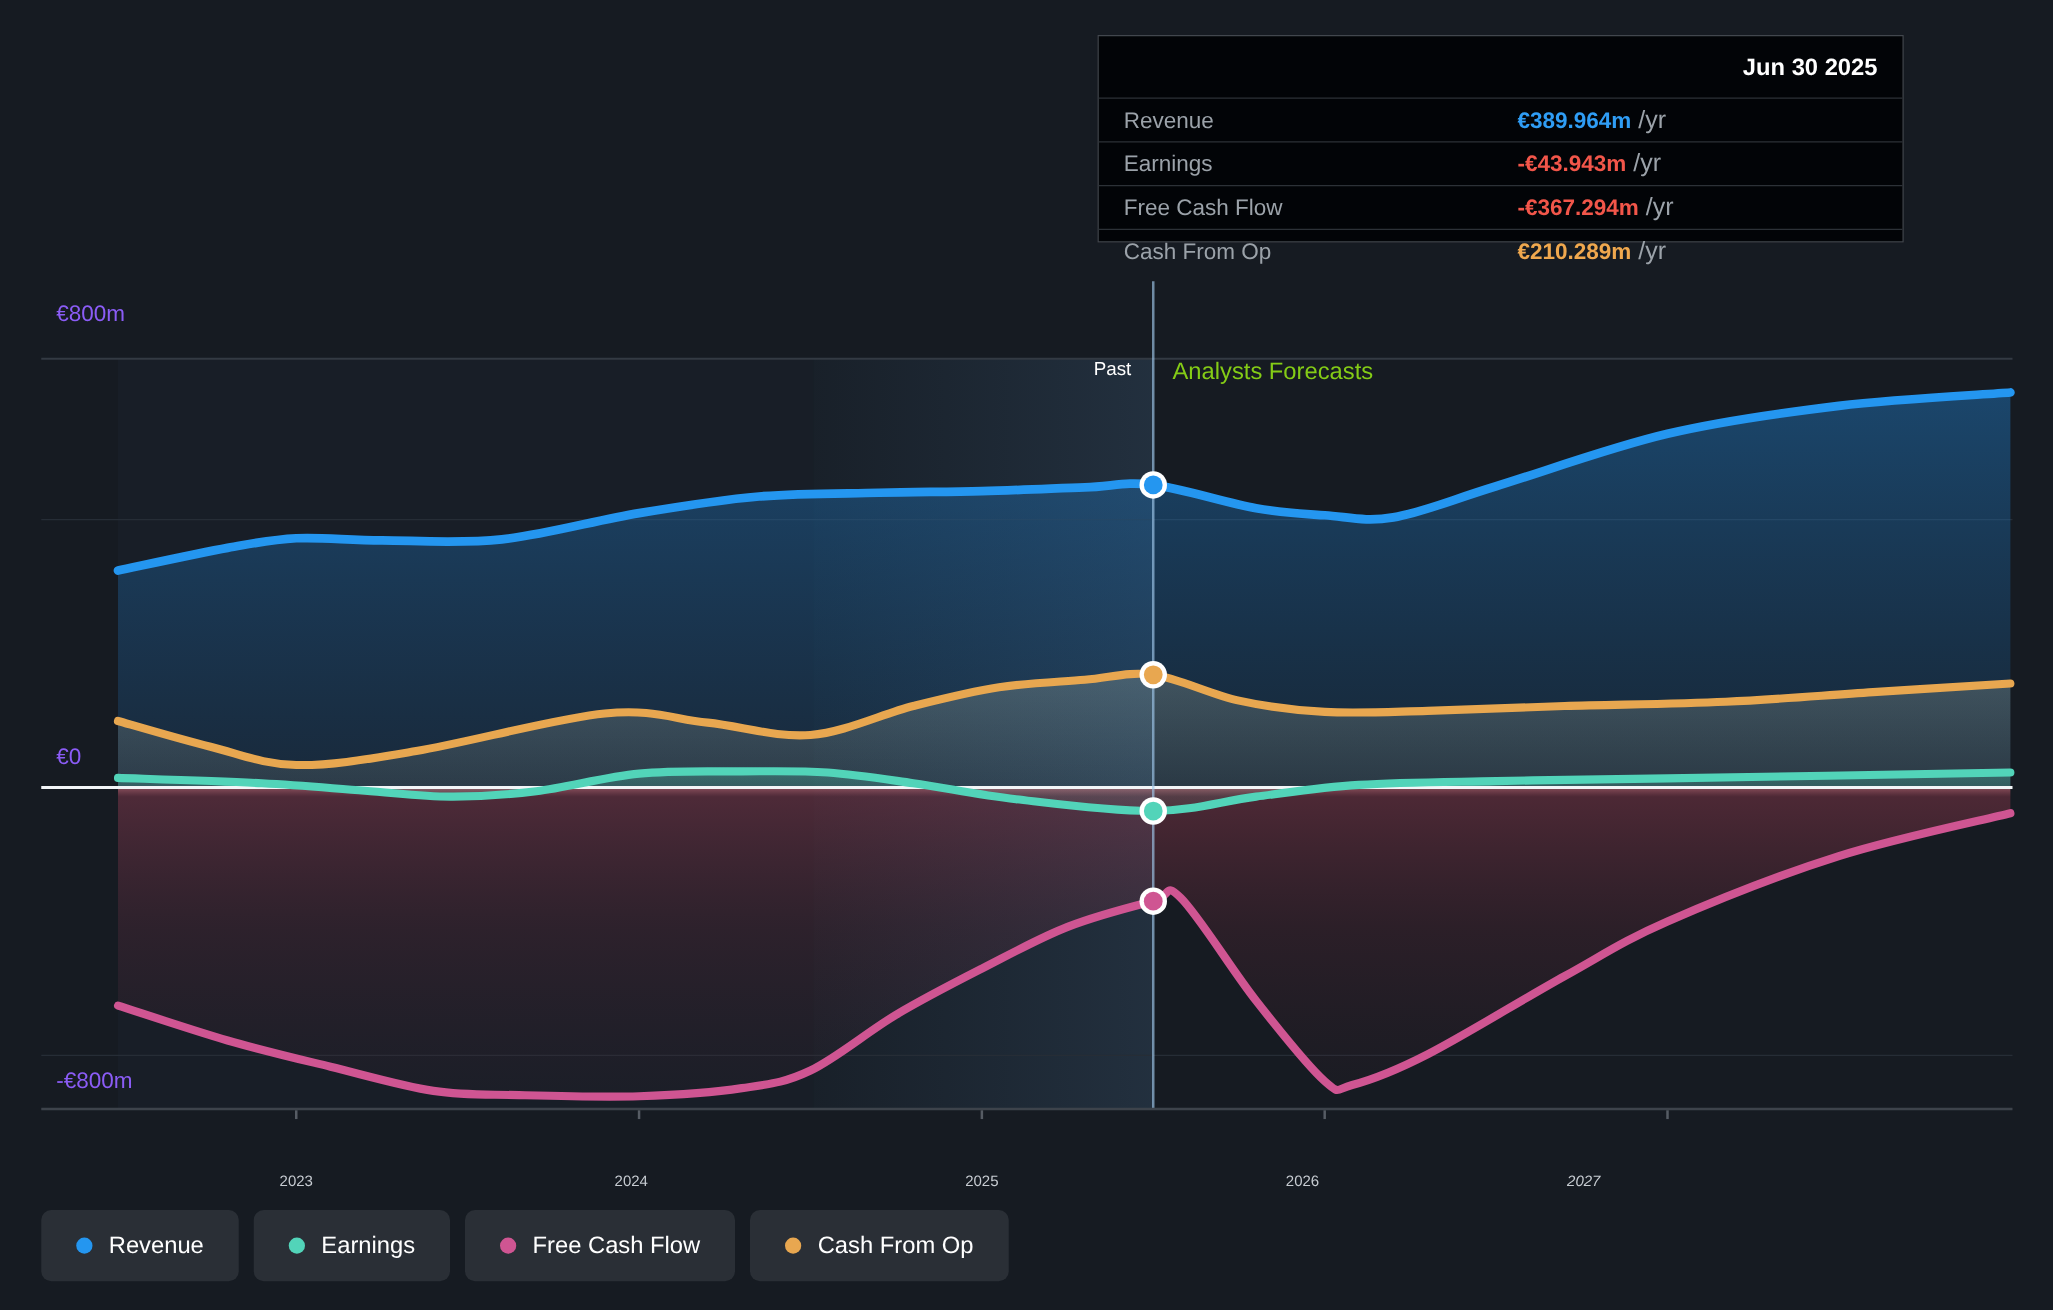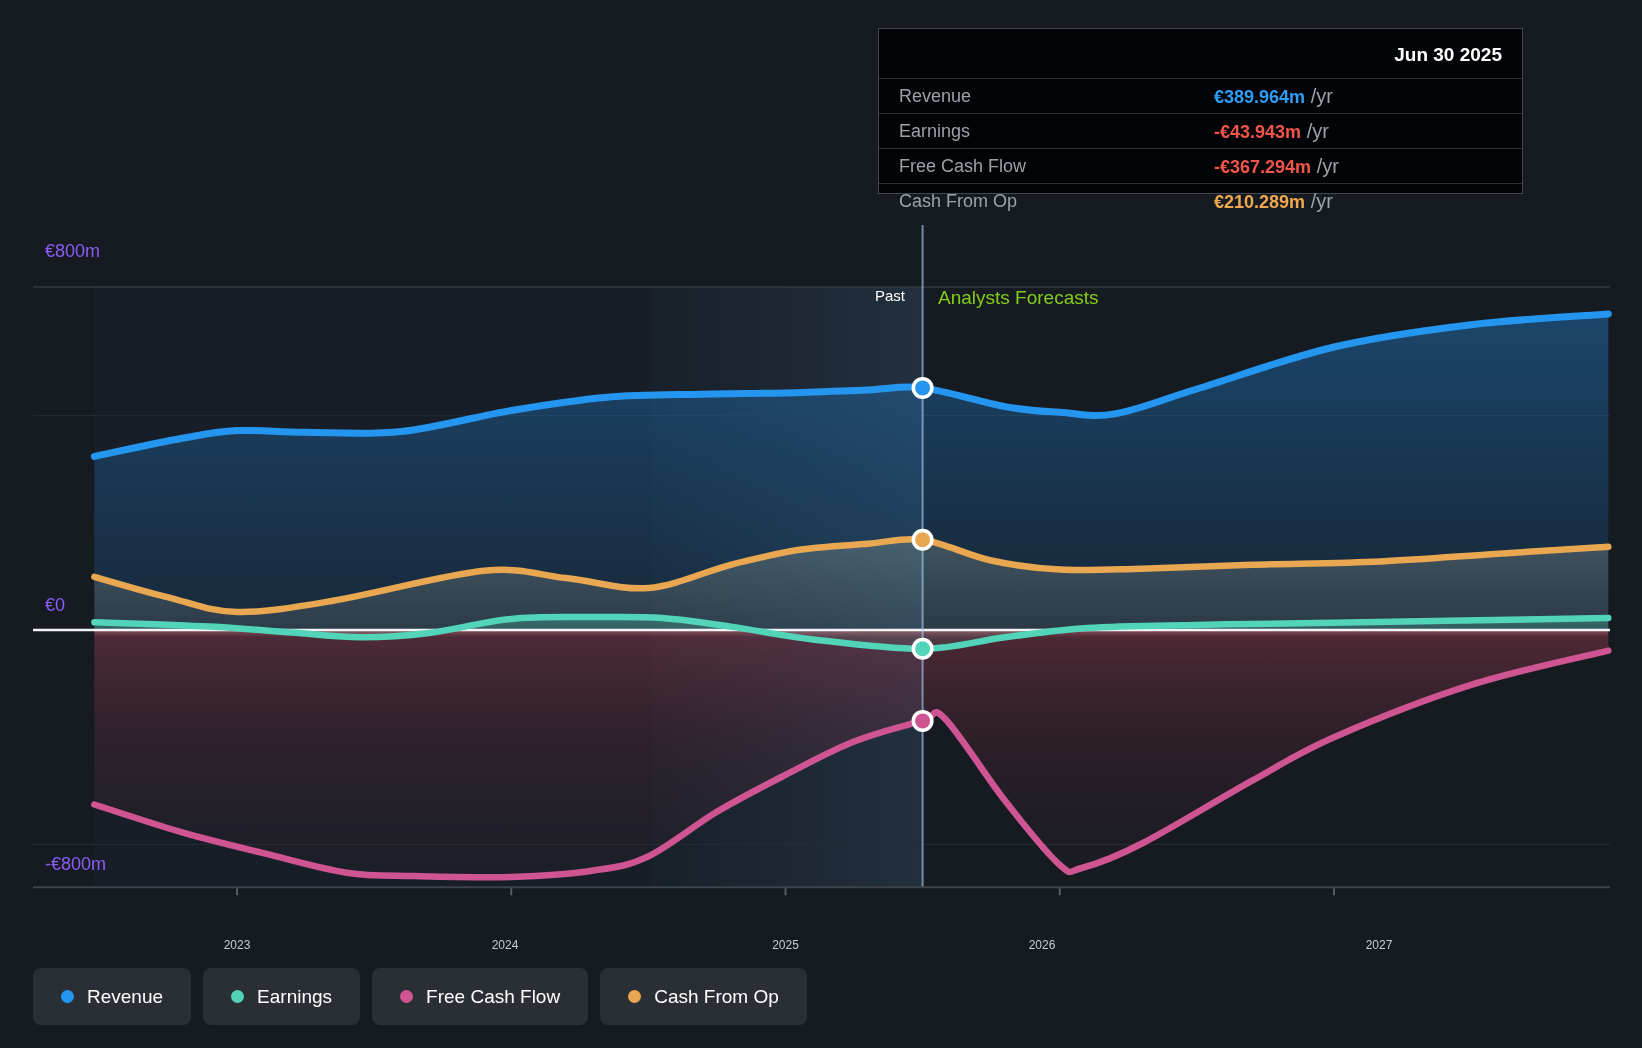--- a/index.html
+++ b/index.html
@@ -98,21 +98,21 @@
     </svg>
 
   <div class="ylab y800">€800m</div>
   <div class="ylab y0">€0</div>
   <div class="ylab ym600">-€800m</div>
 
   <div class="xlab" style="left: 192px;">2023</div>
   <div class="xlab" style="left: 460px;">2024</div>
   <div class="xlab" style="left: 740.5px;">2025</div>
   <div class="xlab" style="left: 997px;">2026</div>
-  <div class="xlab" style="left: 1334px;">2027</div>
+  <div class="xlab" style="left: 1222px; font-style: italic;">2027</div>
 
   <div class="past-lab">Past</div>
   <div class="fc-lab">Analysts Forecasts</div>
 
   <div class="tooltip">
     <div class="tt-title">Jun 30 2025</div>
     <div class="tt-row">
       <span class="tt-label">Revenue</span>
       <span class="tt-value" style="color: rgb(47, 157, 245);"><span>€389.964m</span><span class="tt-suffix"> /yr</span></span>
     </div>

